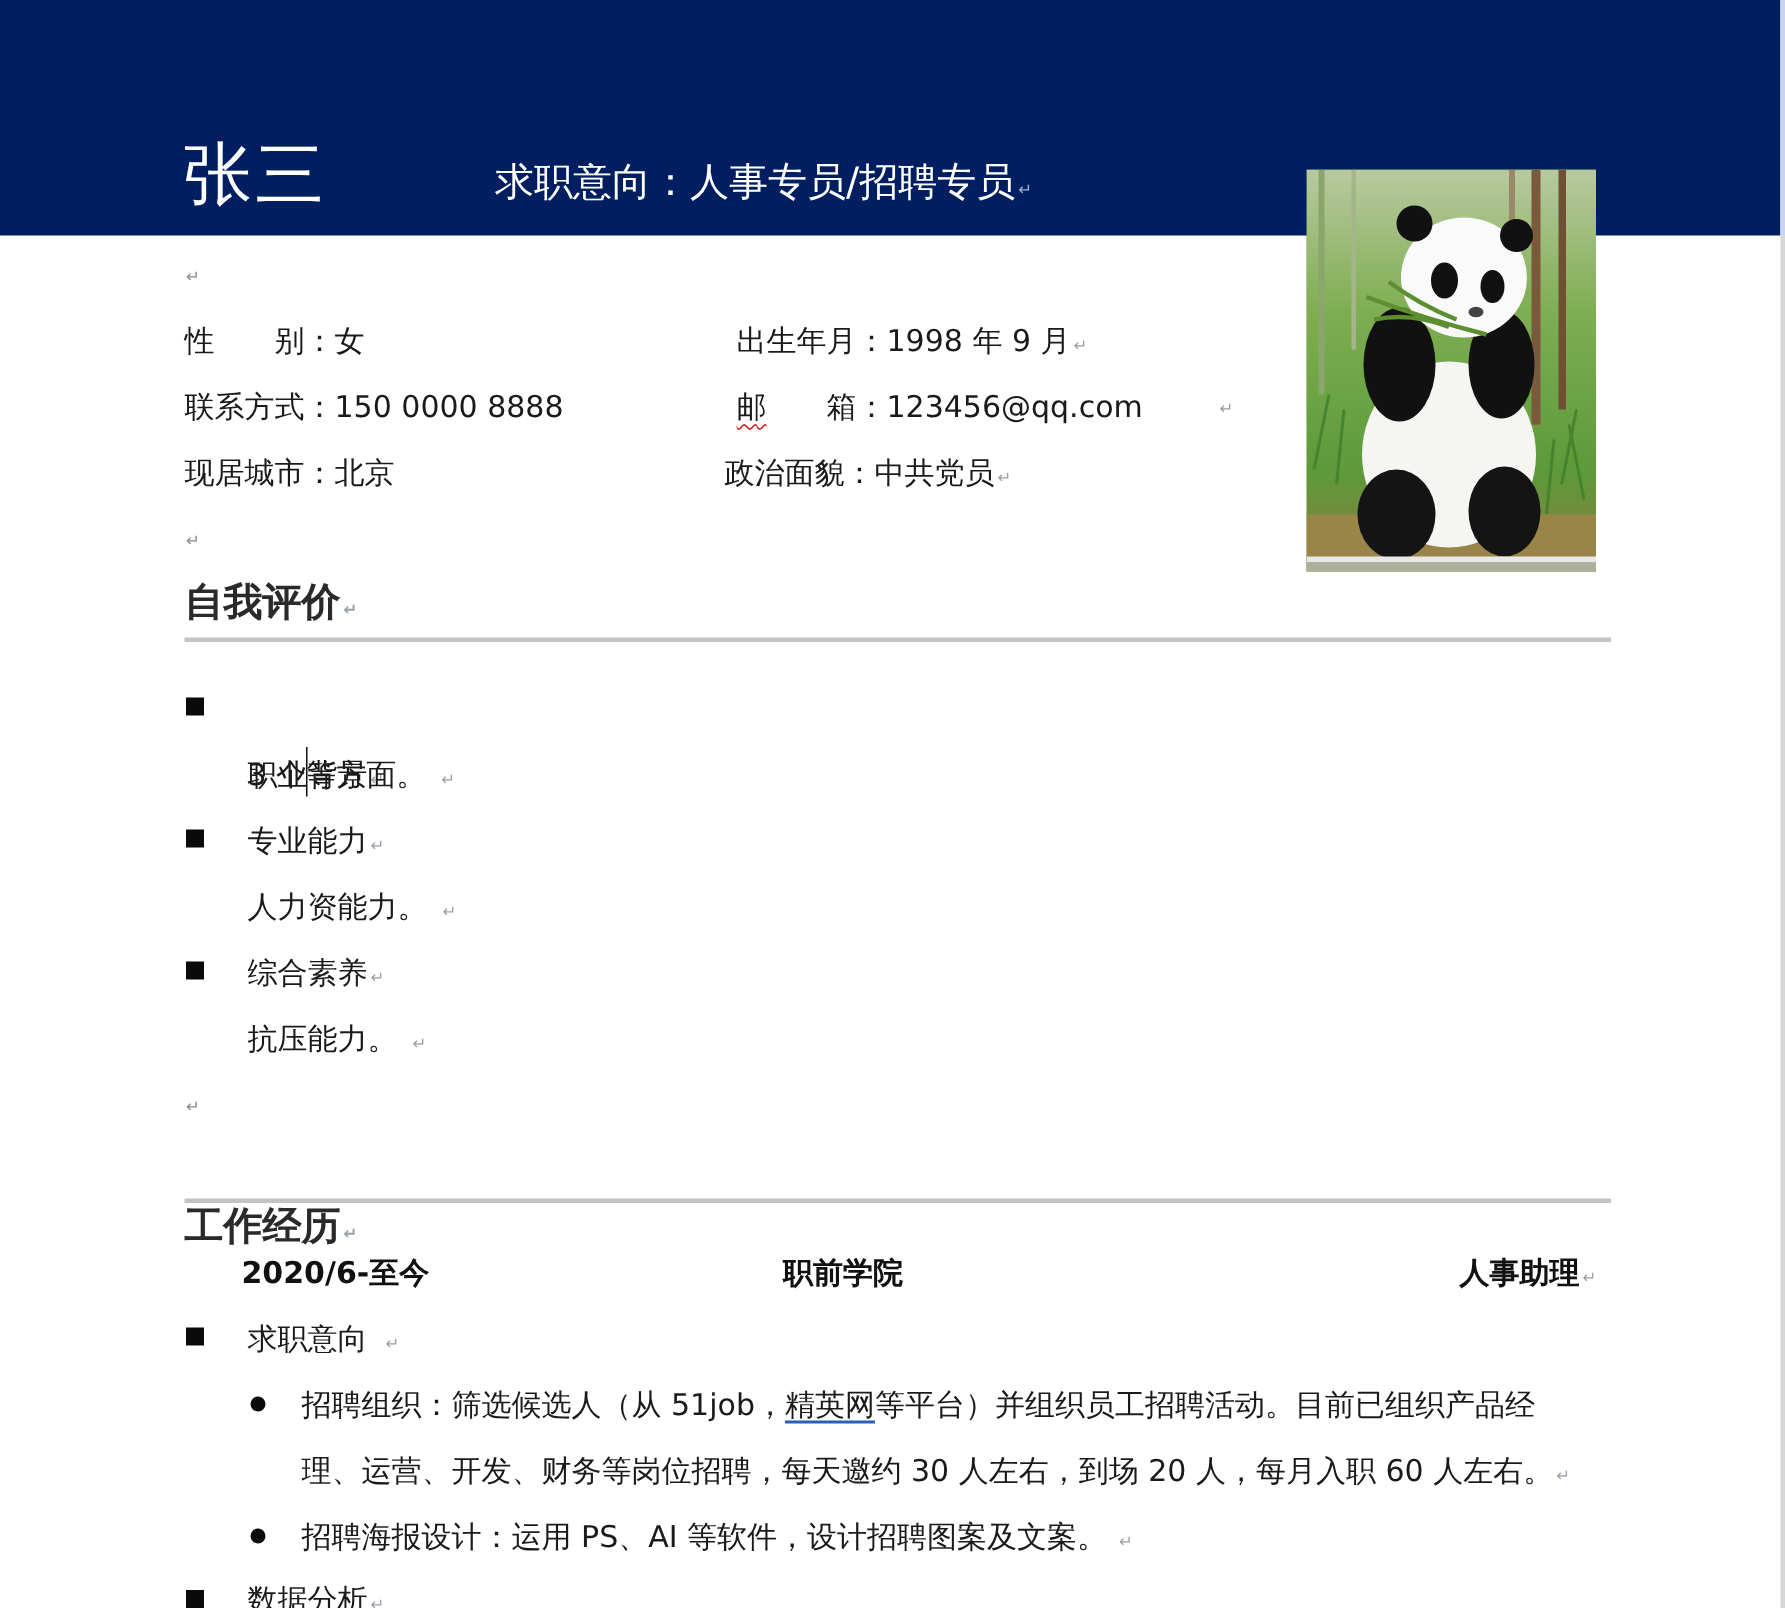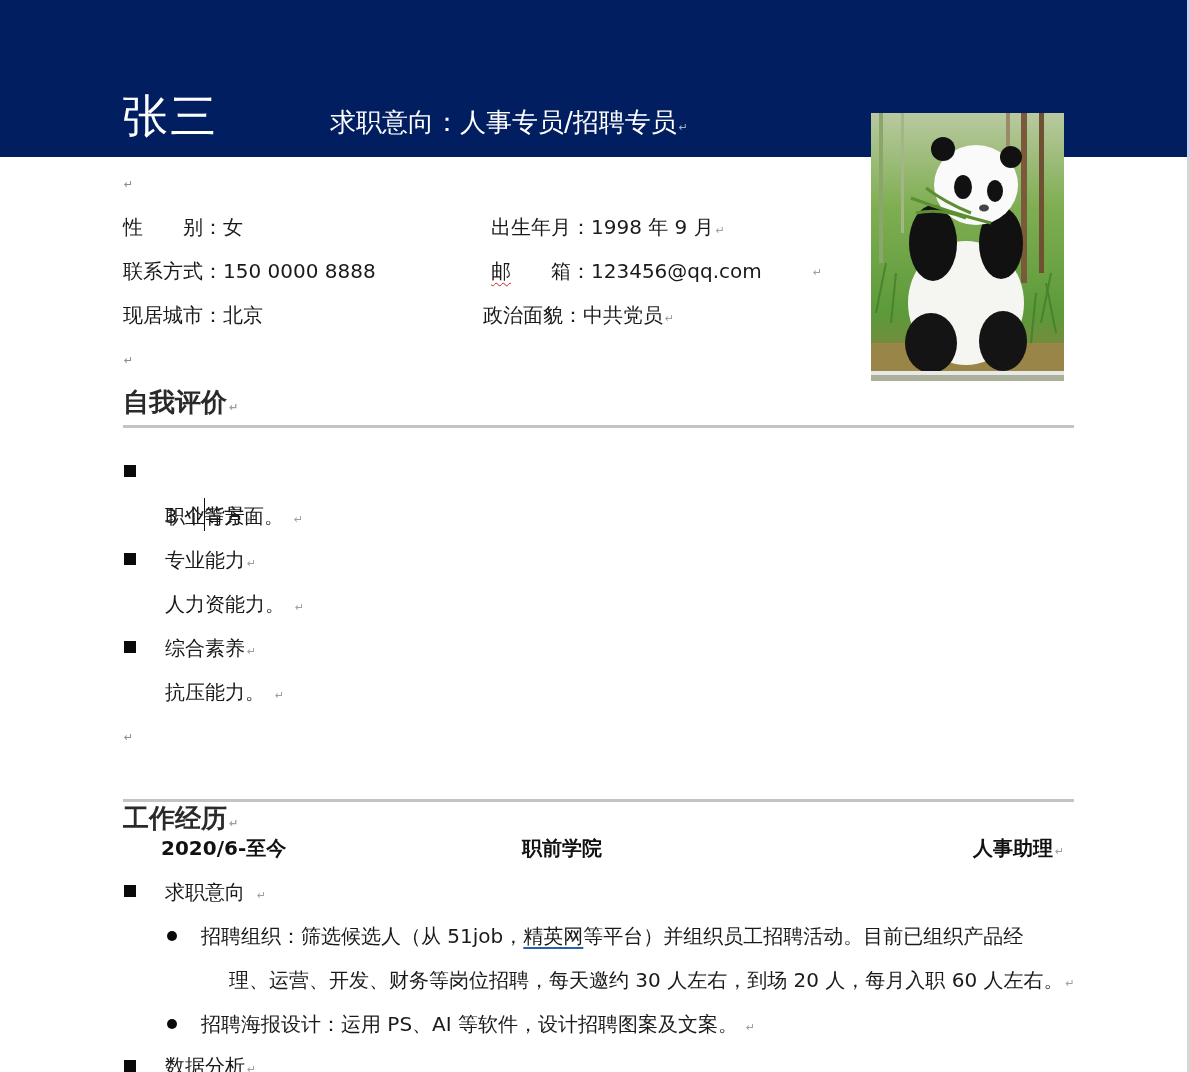--- a/index.html
+++ b/index.html
@@ -210,21 +210,21 @@
 
 <div class="bullet-sq" style="top:885px;"></div>
 <div class="line" style="left:165px; top:878px;">
   <span>求职意向</span><span class="pm" style="margin-left:12px;">↵</span>
 </div>
 
 <div class="bullet-dot" style="top:931px;"></div>
 <div class="line" style="left:201px; top:922px;text-align:center;">
   <span>招聘组织：筛选候选人（从 51job，</span><span class="link-ul">精英网</span><span>等平台）并组织员工招聘活动。目前已组织产品经</span>
 </div>
-<div class="line" style="left:201px; top:966px;margin-left:28px;">
+<div class="line" style="left:201px; top:966px;">
   <span>理、运营、开发、财务等岗位招聘，每天邀约 30 人左右，到场 20 人，每月入职 60 人左右。</span><span class="pm">↵</span>
 </div>
 
 <div class="bullet-dot" style="top:1019px;"></div>
 <div class="line" style="left:201px; top:1010px;">
   <span>招聘海报设计：运用 PS、AI 等软件，设计招聘图案及文案。</span><span class="pm" style="margin-left:8px;">↵</span>
 </div>
 
 <div class="bullet-sq" style="top:1060px;"></div>
 <div class="line" style="left:165px; top:1052px;">

